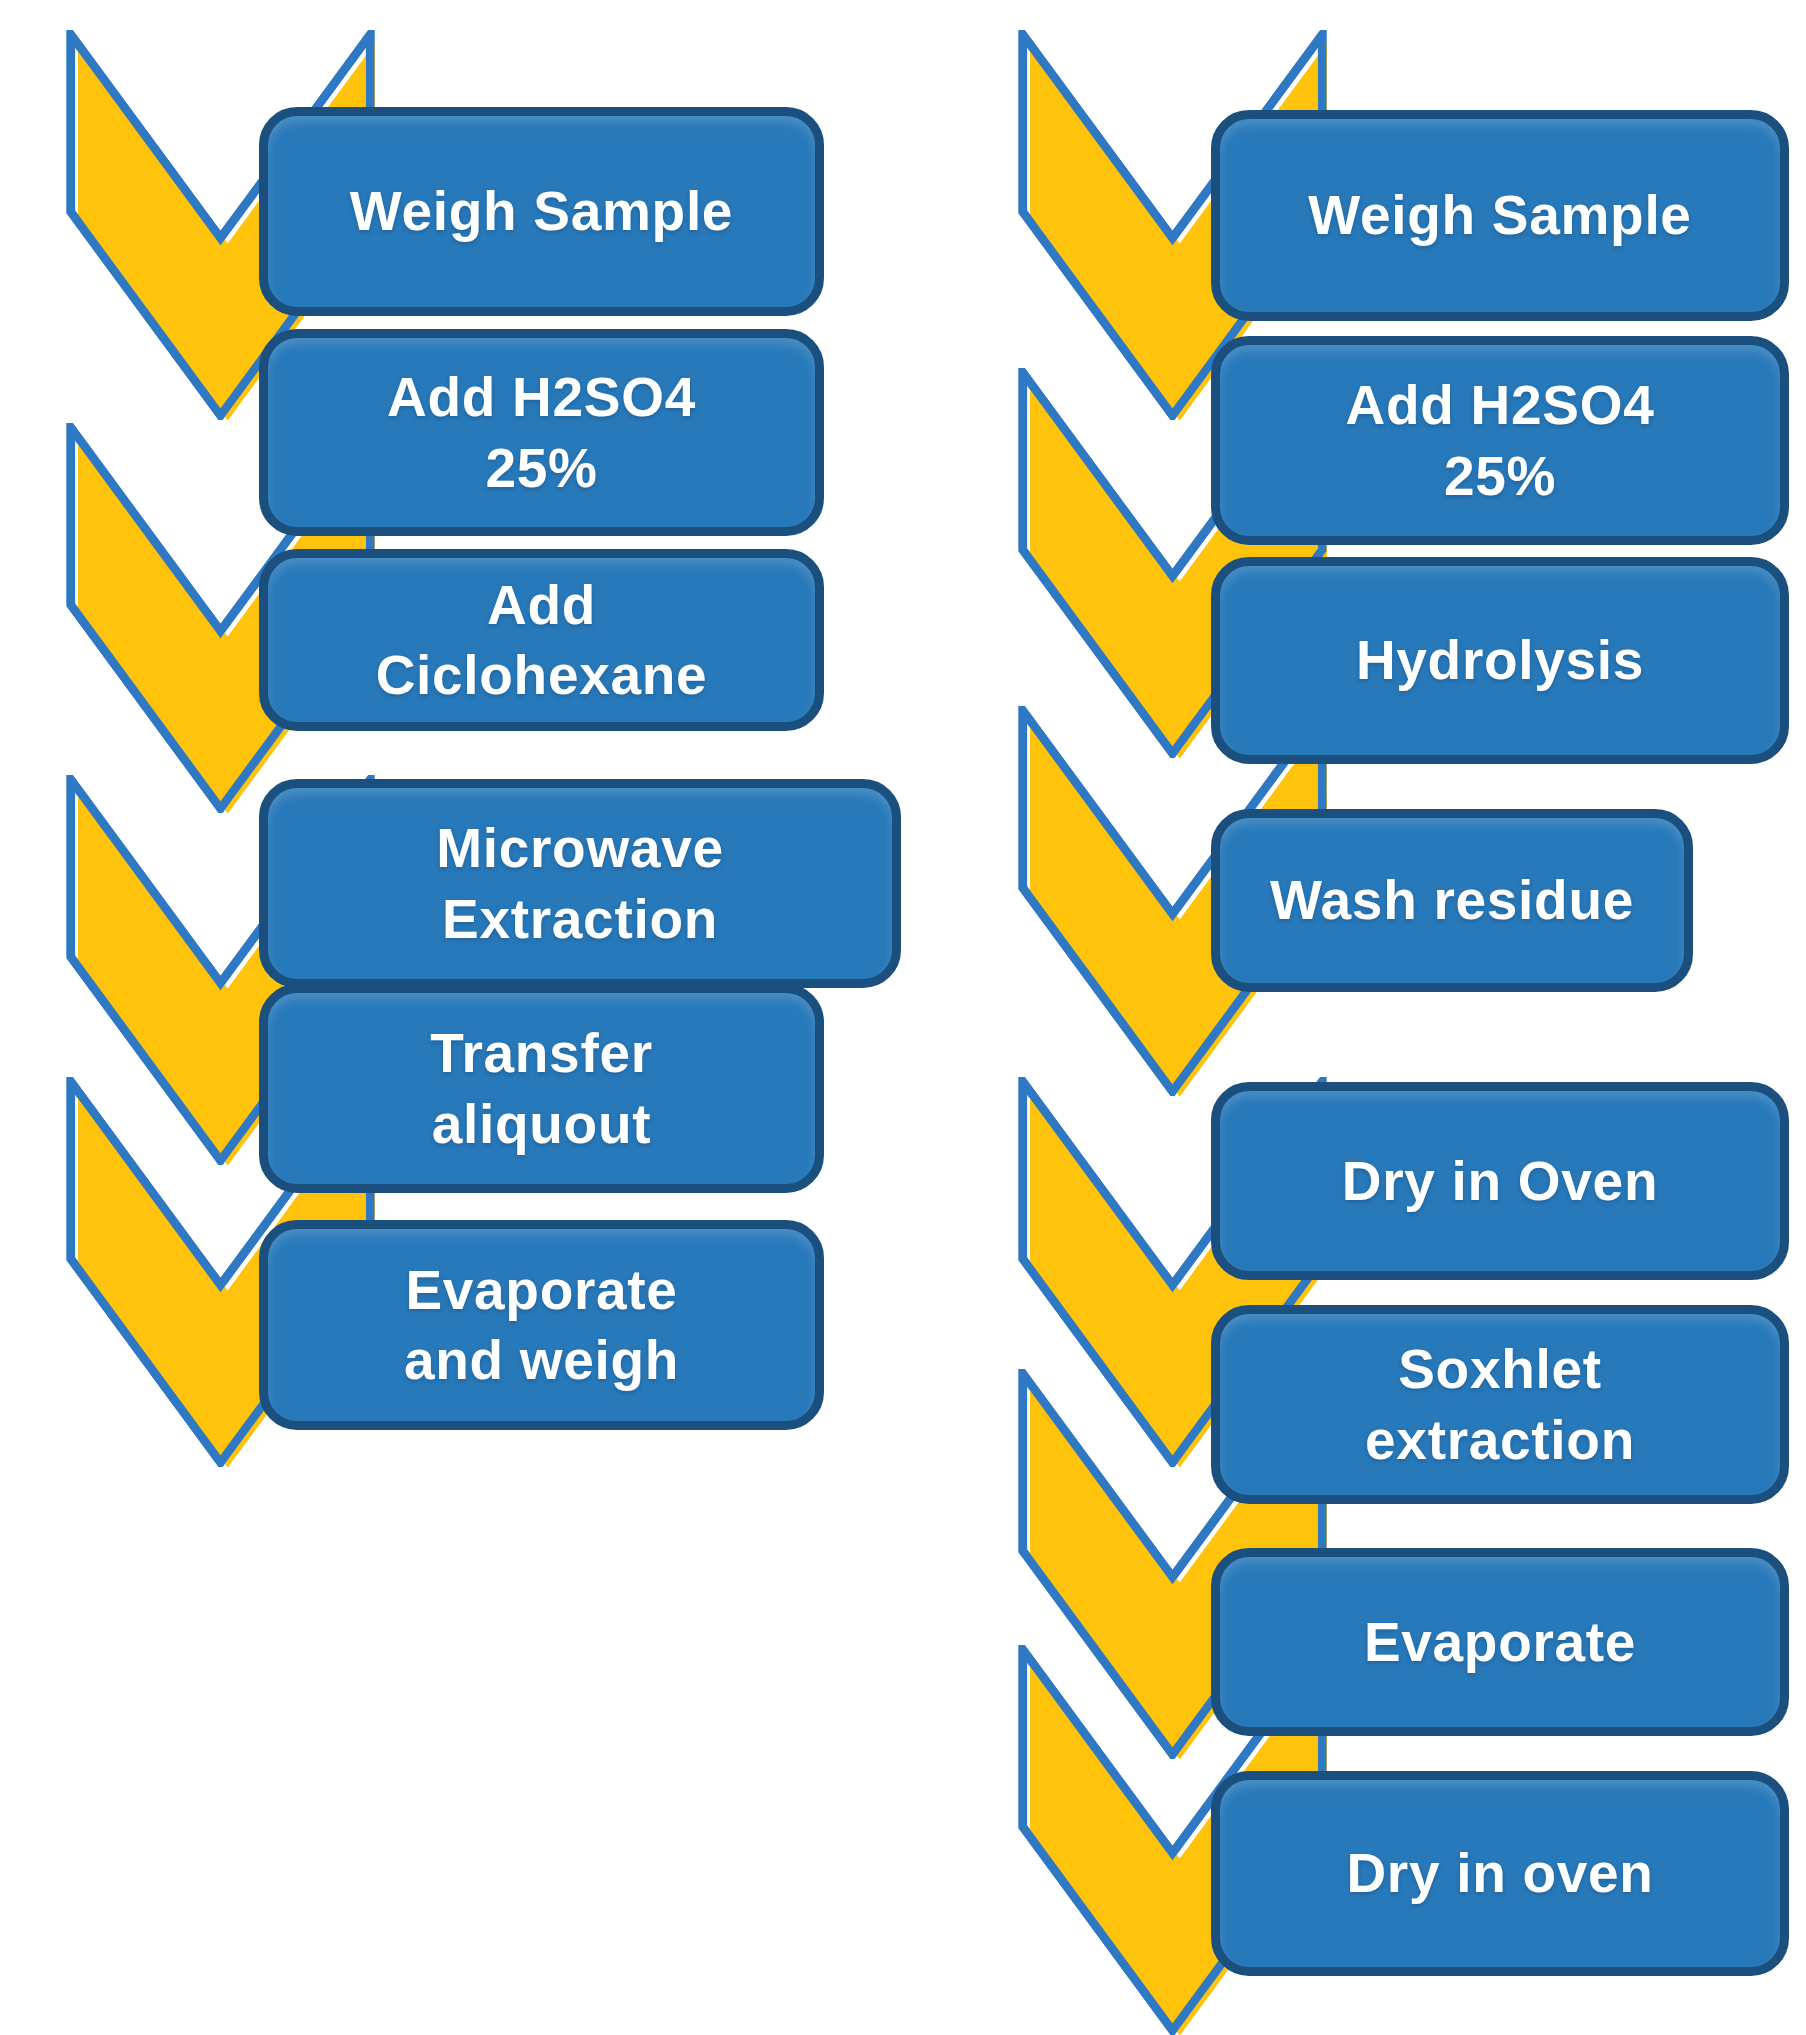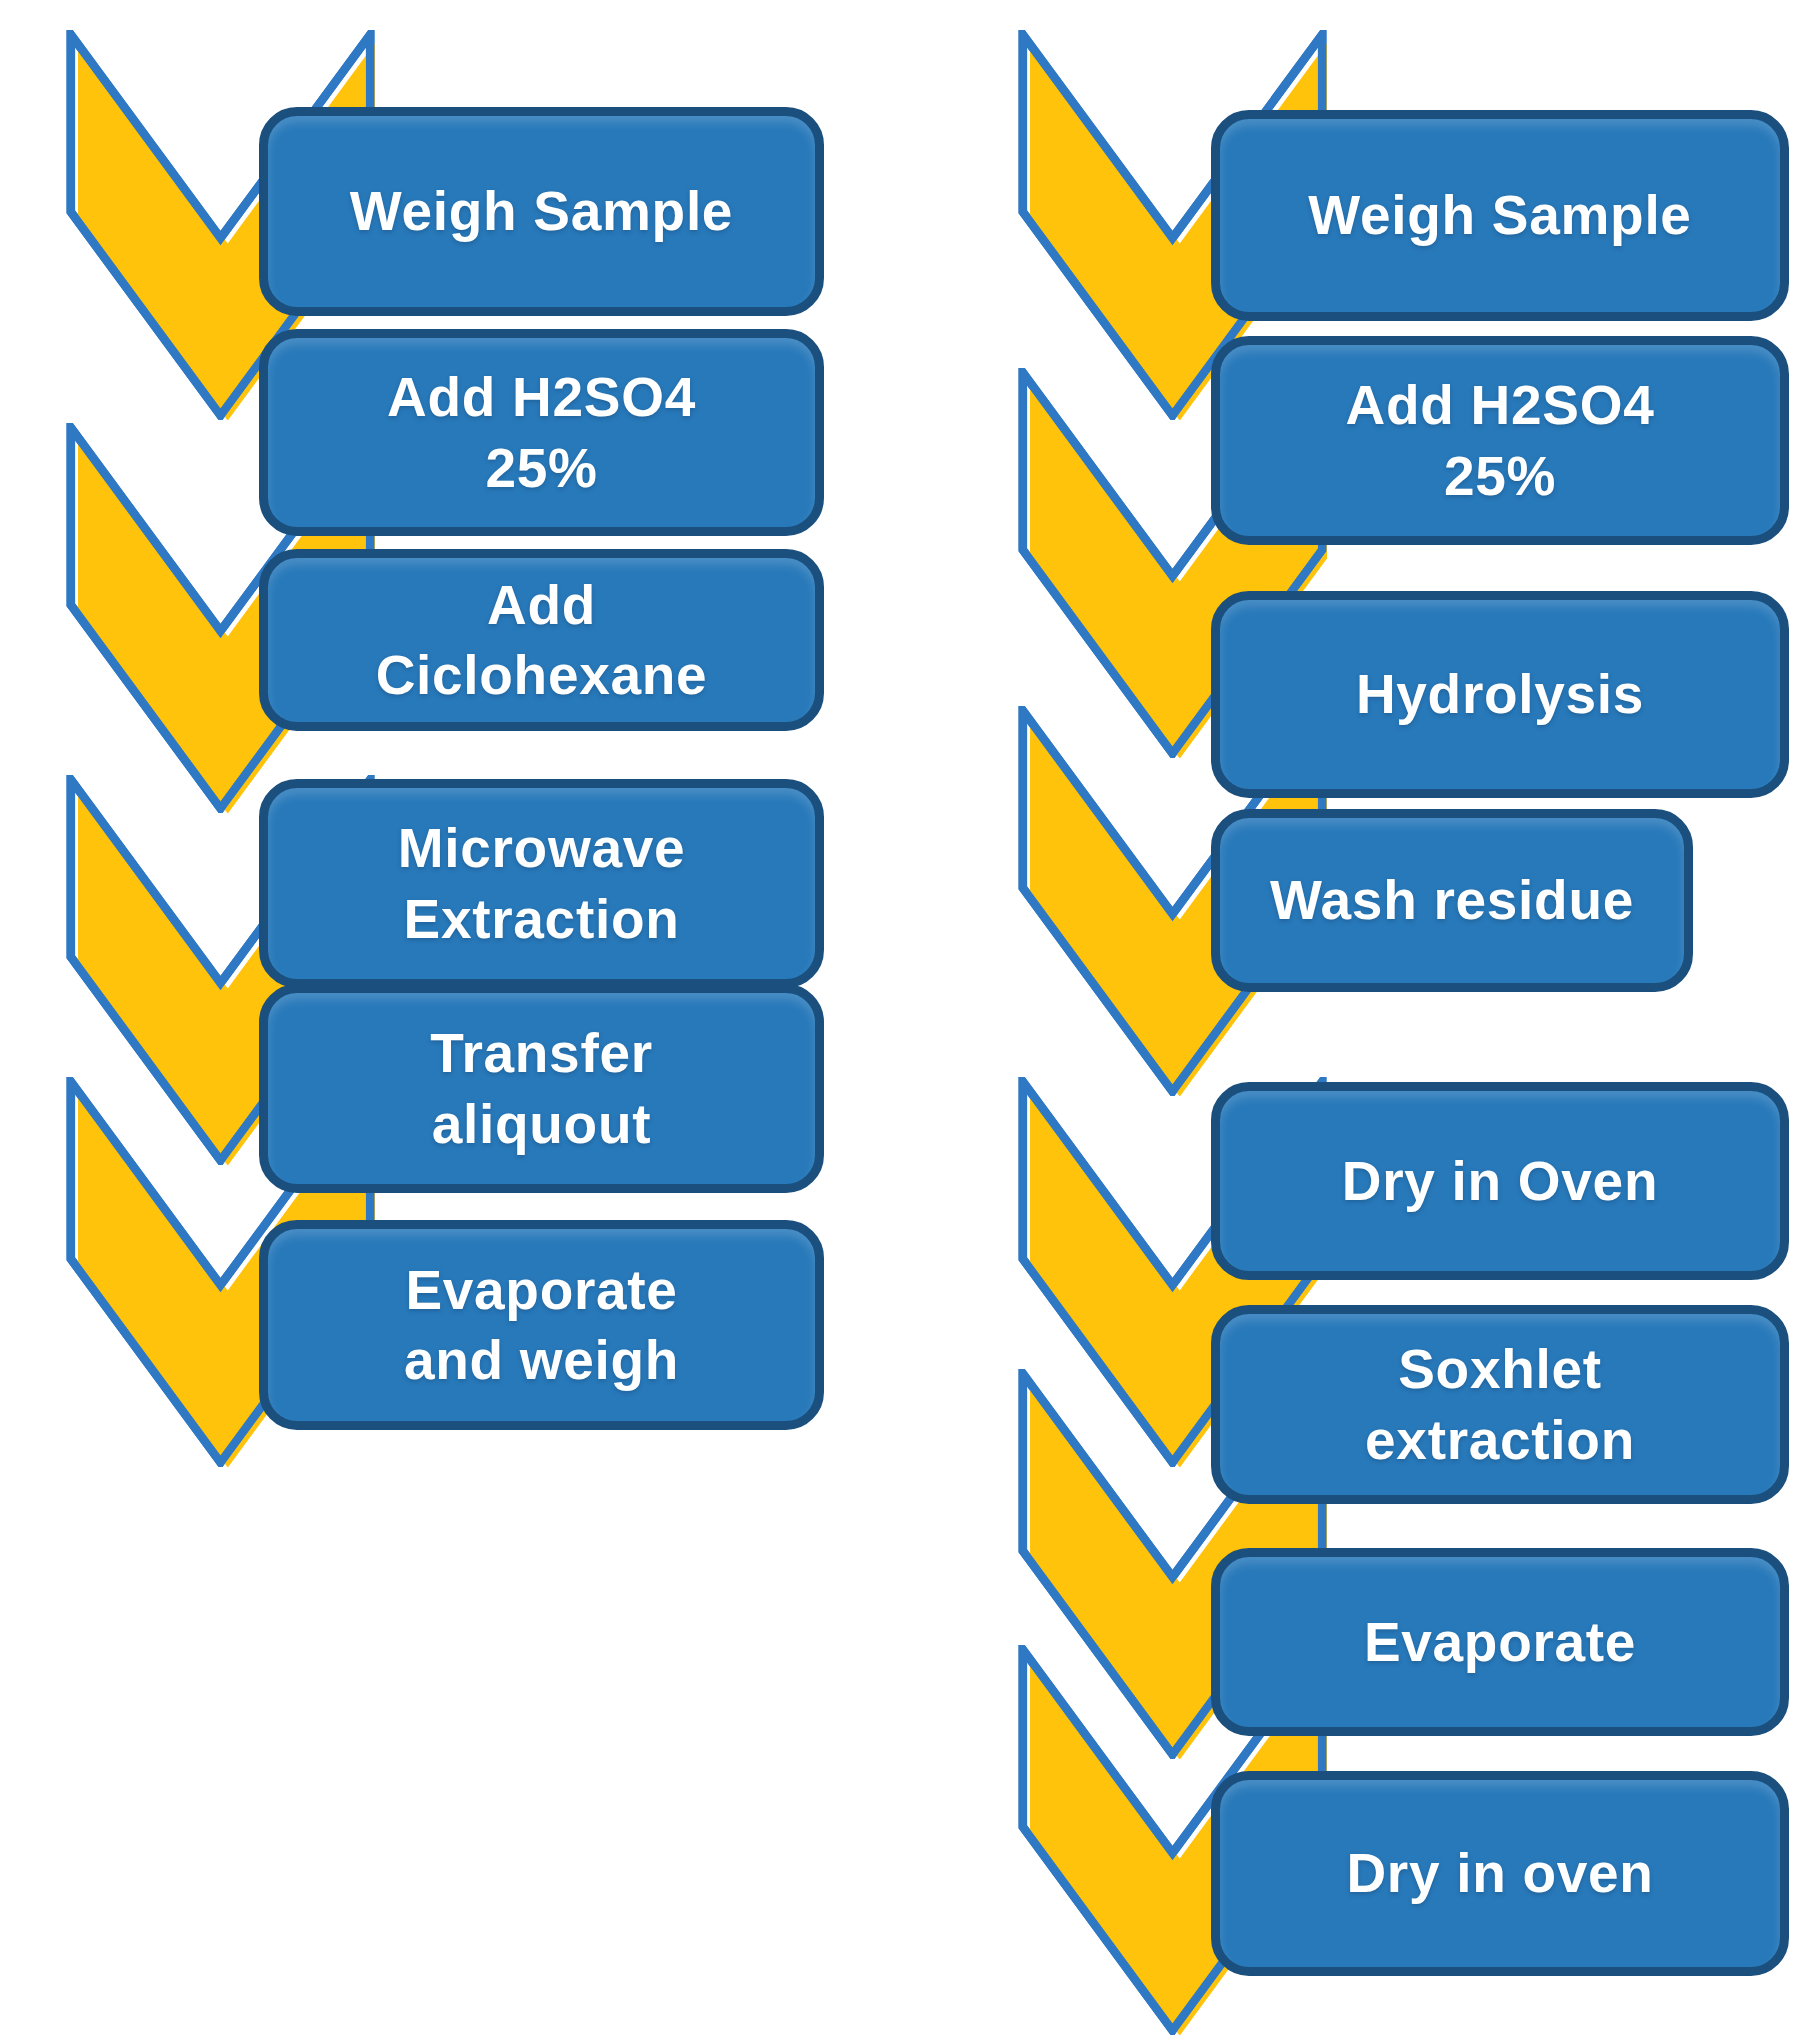--- a/index.html
+++ b/index.html
@@ -72,21 +72,21 @@
       </svg>
     <svg class="chevron" viewBox="0 0 470 594" style="left:49px;top:1077px">
         <use href="#chev"></use>
       </svg>
 
     <div class="step-box" style="left:242px;top:107px;width:565px;height:209px">Weigh Sample</div>
     <div class="step-box" style="left:242px;top:329px;width:565px;height:207px">Add H2SO4
 25%</div>
     <div class="step-box" style="left:242px;top:549px;width:565px;height:182px">Add
 Ciclohexane</div>
-    <div class="step-box" style="left:242px;top:779px;width:565px;height:209px">Microwave
+    <div class="step-box" style="left:242px;top:779px;width:642px;height:209px">Microwave
 Extraction</div>
     <div class="step-box" style="left:242px;top:984px;width:565px;height:209px">Transfer
 aliquout</div>
     <div class="step-box" style="left:242px;top:1220px;width:565px;height:210px">Evaporate
 and weigh</div>
   </div>
 
   <div>
     <svg class="chevron" viewBox="0 0 470 594" style="left:1001px;top:29.5px">
         <use href="#chev"></use>
@@ -103,21 +103,21 @@
     <svg class="chevron" viewBox="0 0 470 594" style="left:1001px;top:1369px">
         <use href="#chev"></use>
       </svg>
     <svg class="chevron" viewBox="0 0 470 594" style="left:1001px;top:1645px">
         <use href="#chev"></use>
       </svg>
 
     <div class="step-box" style="left:1194px;top:110px;width:578px;height:211px">Weigh Sample</div>
     <div class="step-box" style="left:1194px;top:336px;width:578px;height:209px">Add H2SO4
 25%</div>
-    <div class="step-box" style="left:1194px;top:591px;width:578px;height:207px">Hydrolysis</div>
+    <div class="step-box" style="left:1194px;top:557px;width:578px;height:207px">Hydrolysis</div>
     <div class="step-box" style="left:1194px;top:809px;width:482px;height:183px">Wash  residue</div>
     <div class="step-box" style="left:1194px;top:1082px;width:578px;height:198px">Dry in Oven</div>
     <div class="step-box" style="left:1194px;top:1305px;width:578px;height:199px">Soxhlet
 extraction</div>
     <div class="step-box" style="left:1194px;top:1548px;width:578px;height:188px">Evaporate</div>
     <div class="step-box" style="left:1194px;top:1771px;width:578px;height:205px">Dry in oven</div>
   </div>
 
 </div>
 

